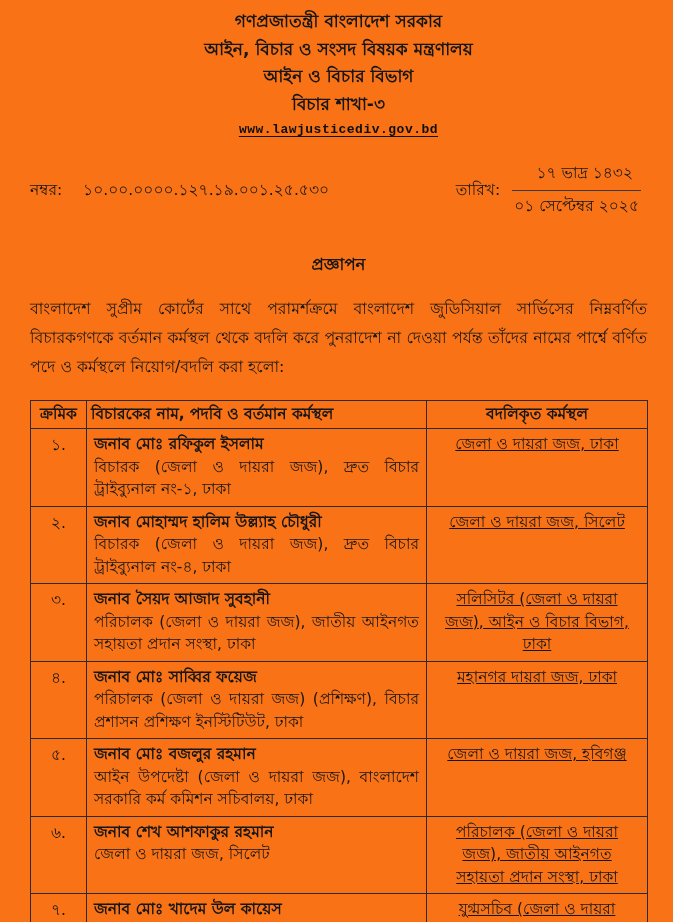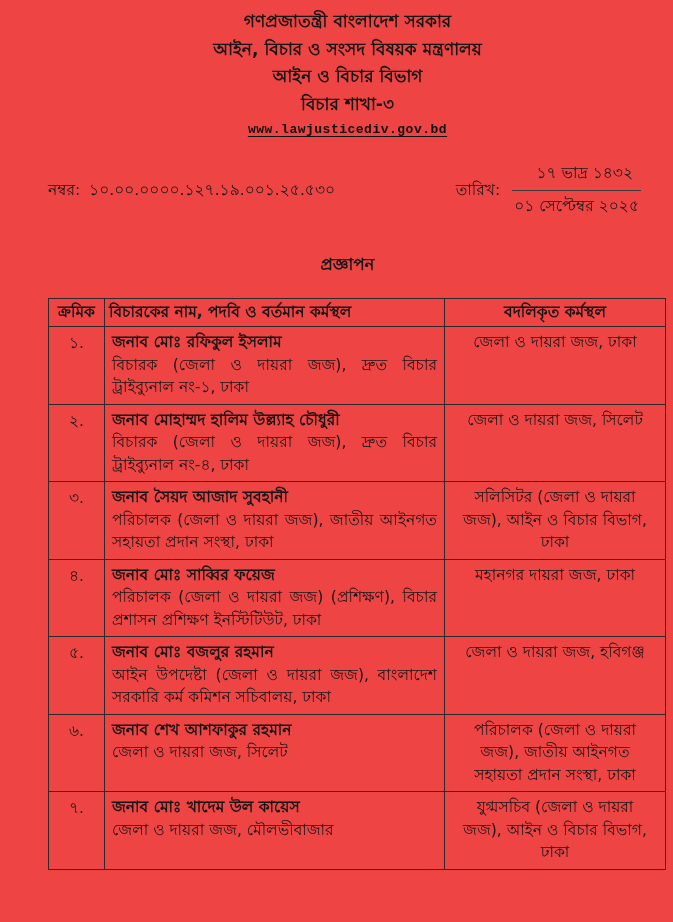--- a/index.html
+++ b/index.html
@@ -4,41 +4,41 @@
 <style>
   * { box-sizing: border-box; margin: 0; padding: 0; }
   html, body { width: 673px; }
   body {
     height: 922px;
     background: #fdfdfc;
     color: #161616;
     font-family: "DejaVu Sans", sans-serif;
     overflow: hidden;
   }
-  .page { width: 673px; height: 922px; padding: 8px 26px 0 48px; background: #ef4444; }
+  .page { width: 673px; height: 922px; padding: 8px 26px 0 30px; background: #f97316; }
 
   
   .letterhead { text-align: center; }
   .hdr-line { font-size: 17px; font-weight: 700; line-height: 27.5px; }
   .site-link {
     display: inline-block;
     margin-top: 3px;
     font-family: Liberation Mono, monospace;
     font-weight: 700;
     font-size: 13px;
     letter-spacing: 0.5px;
     color: #0e0e0e;
     text-decoration: underline;
     text-underline-offset: 3px;
   }
 
   
   .meta-row { display: flex; justify-content: space-between; align-items: center; margin-top: 24px; }
   .memo-number { font-size: 15.5px; white-space: nowrap; }
-  .memo-number .lbl { margin-right: 4px; text-align: center; }
+  .memo-number .lbl { margin-right: 16px; text-align: center; }
   .date-block { display: flex; align-items: center; gap: 12px; margin-right: 6px; }
   .date-lbl { font-size: 15.5px; }
   .date-stack { text-align: center; font-size: 15.5px; }
   .date-top { padding: 0 8px 3px; border-bottom: 1.4px solid #3a3a3a; text-align: right; }
   .date-bottom { padding: 3px 2px 0; }
 
   
   .doc-title { text-align: center; font-size: 16.5px; font-weight: 700; margin-top: 32px; }
   .body-par { margin-top: 15px; font-size: 15.8px; line-height: 29px; text-align: justify; }
 
@@ -46,21 +46,21 @@
   table.transfer { border-collapse: collapse; table-layout: fixed; width: 617px; margin-top: 19px; }
   .transfer th, .transfer td { border: 1.6px solid #2b2b2b; vertical-align: top; font-size: 15.5px; }
   .transfer th { font-weight: 700; padding: 3px 4px; vertical-align: middle; line-height: 21px; }
   .h-serial { text-align: center; }
   .h-name { text-align: left; padding-left: 7px; }
   .h-transfer { text-align: center; }
   td.c-serial { text-align: center; padding: 5px 2px 3px; line-height: 22px; }
   td.c-name { padding: 4px 7px 5px; }
   .judge-name { font-weight: 700; line-height: 22.5px; }
   .judge-post { line-height: 22.5px; text-align: justify; }
-  td.c-transfer { text-align: center; padding: 4px 12px 5px; line-height: 22.5px; }
+  td.c-transfer { text-align: center; padding: 4px 12px 5px; line-height: 22.5px; text-decoration: underline; }
 </style>
 </head>
 <body>
 
 <div class="page">
 
   <div class="letterhead">
     <div class="hdr-line">গণপ্রজাতন্ত্রী বাংলাদেশ সরকার</div>
     <div class="hdr-line">আইন, বিচার ও সংসদ বিষয়ক মন্ত্রণালয়</div>
     <div class="hdr-line">আইন ও বিচার বিভাগ</div>
@@ -77,20 +77,21 @@
       <span class="date-lbl">তারিখ:</span>
       <span class="date-stack">
         <span class="date-top" style="display:block">১৭ ভাদ্র ১৪৩২</span>
         <span class="date-bottom" style="display:block">০১ সেপ্টেম্বর ২০২৫</span>
       </span>
     </div>
   </div>
 
   <div class="doc-title">প্রজ্ঞাপন</div>
 
+  <p class="body-par">বাংলাদেশ সুপ্রীম কোর্টের সাথে পরামর্শক্রমে বাংলাদেশ জুডিসিয়াল সার্ভিসের নিম্নবর্ণিত বিচারকগণকে বর্তমান কর্মস্থল থেকে বদলি করে পুনরাদেশ না দেওয়া পর্যন্ত তাঁদের নামের পার্শ্বে বর্ণিত পদে ও কর্মস্থলে নিয়োগ/বদলি করা হলো:</p>
 
   <table class="transfer">
     <colgroup>
       <col style="width:56px">
       <col style="width:340px">
       <col style="width:221px">
     </colgroup>
     <thead>
       <tr>
         <th class="h-serial">ক্রমিক</th>

